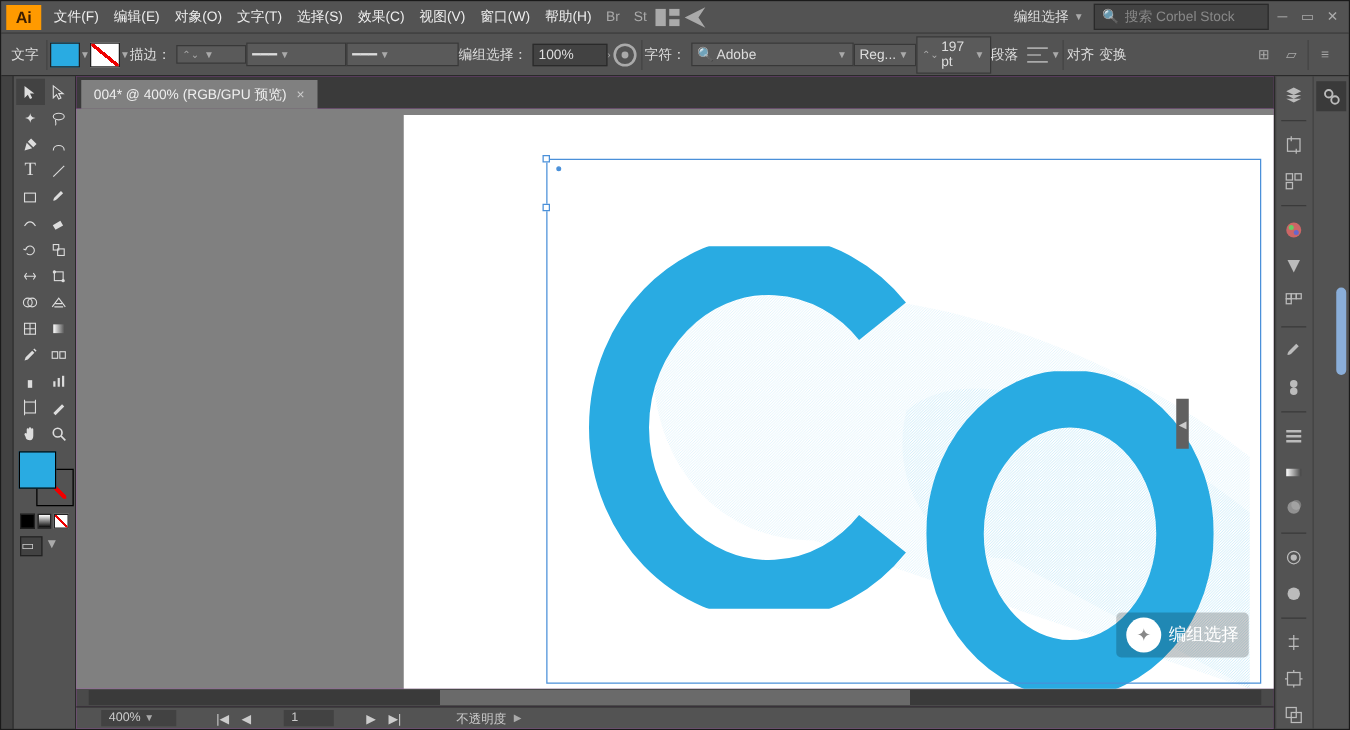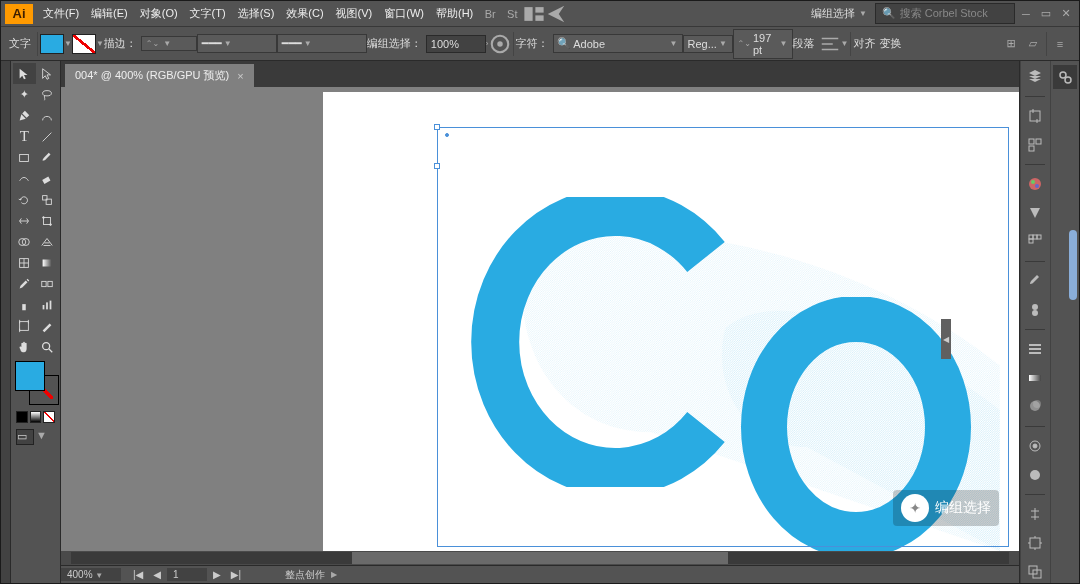--- a/index.html
+++ b/index.html
@@ -43,21 +43,21 @@
 .canvaswrap{flex:1;background:#808080;position:relative;overflow:hidden}
 .artboard{position:absolute;left:262px;top:5px;right:0;bottom:0;background:#fff}
 .selbox{position:absolute;left:376px;top:40px;right:10px;height:420px;border:1px solid #4a90d9}
 .anchor{position:absolute;width:6px;height:6px;border:1px solid #4a90d9;background:#fff}
 .letterC{position:absolute;left:400px;top:110px;width:280px;height:290px}
 .letterC svg{width:100%;height:100%}
 .letterO{position:absolute;left:680px;top:210px;width:230px;height:260px}
 .letterO svg{width:100%;height:100%}
 .trail{position:absolute;left:400px;top:130px;right:0;bottom:0;opacity:0.35}
 .statusbar{height:18px;background:#535353;display:flex;align-items:center;font-size:10px;color:#ccc;border-top:1px solid #2a2a2a}
-.zoomfield{background:#424242;padding:1px 6px;margin:0 0;width:60px}
+.zoomfield{background:#424242;padding:1px 6px;margin:0 20px;width:60px}
 .paginator{display:flex;align-items:center;gap:2px;margin-left:8px}
 .pbtn{padding:0 4px;cursor:pointer}
 .statlabel{margin-left:40px}
 .rpanels{width:60px;background:#535353;border-left:1px solid #2a2a2a;display:flex}
 .pcol{width:30px;display:flex;flex-direction:column;align-items:center;padding-top:4px;gap:6px;border-left:1px solid #424242}
 .picon{width:24px;height:24px;display:flex;align-items:center;justify-content:center;color:#bbb;cursor:pointer}
 .picon svg{width:16px;height:16px}
 .psep{width:20px;height:1px;background:#3a3a3a;margin:2px 0}
 .watermark{position:absolute;right:20px;bottom:25px;display:flex;align-items:center;gap:6px;color:#fff;font-size:14px;background:rgba(0,0,0,0.2);padding:4px 8px;border-radius:4px}
 .wmicon{width:28px;height:28px;border-radius:50%;background:#fff;display:flex;align-items:center;justify-content:center;color:#888;font-size:14px}
@@ -412,21 +412,21 @@
         </div>
       <div class="statusbar">
         <div class="zoomfield"><span>400%</span> <span class="chev">▼</span></div>
         <div class="paginator">
           <span class="pbtn">|◀</span>
           <span class="pbtn">◀</span>
           <span class="zoomfield" style="width:40px">1</span>
           <span class="pbtn">▶</span>
           <span class="pbtn">▶|</span>
         </div>
-        <span class="statlabel">整点创作</span>
+        <span class="statlabel">不透明度</span>
           <span style="margin-left:6px" class="chev">▶</span>
       </div>
     </div>
 
     <div class="rpanels">
       <div class="pcol">
         <div class="picon">
             <svg viewBox="0 0 16 16" fill="#bbb">
               <path d="M8 2l6 3-6 3-6-3zM2 8l6 3 6-3M2 11l6 3 6-3"></path>
             </svg>

